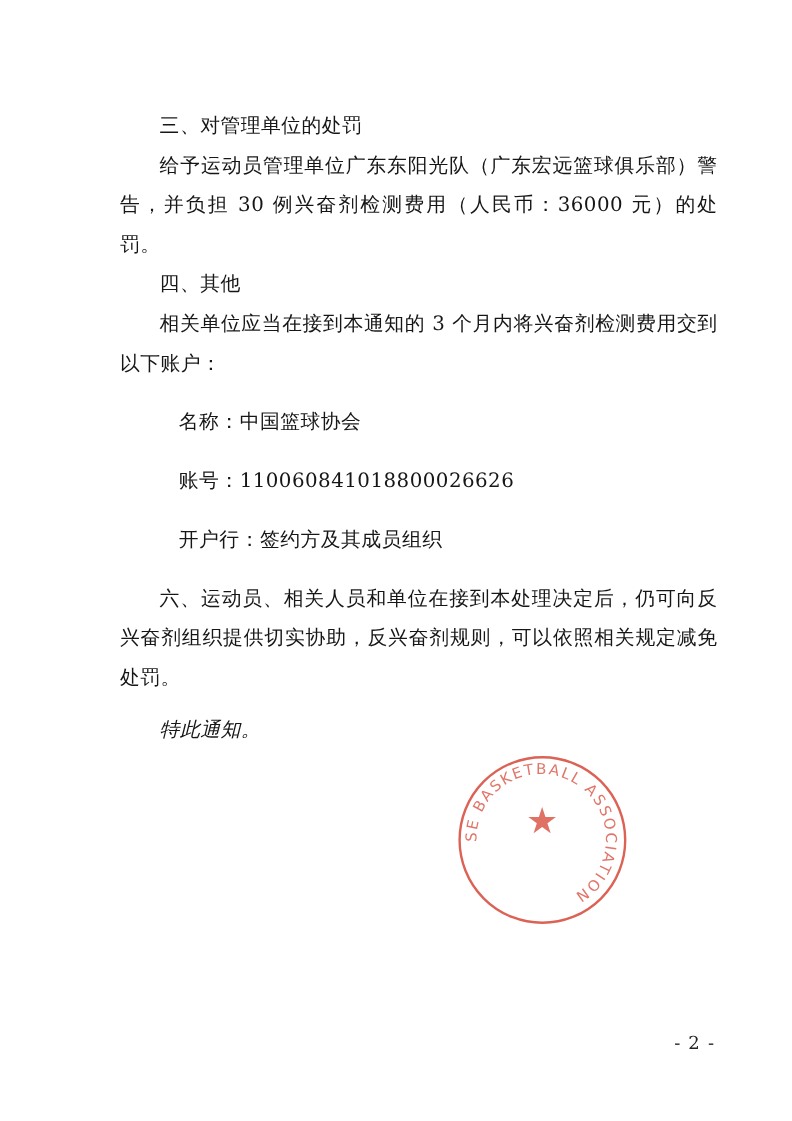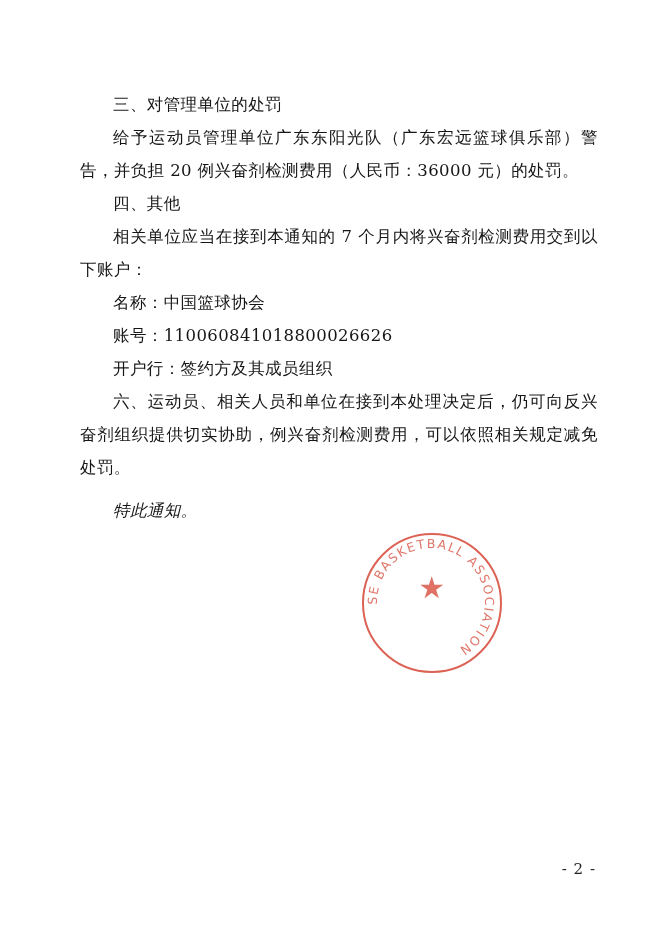--- a/index.html
+++ b/index.html
@@ -13,37 +13,37 @@
     font-family: "DejaVu Serif", "Liberation Serif", serif;
     color: #1a1a1a;
     overflow: hidden;
     position: relative;
   }
   .page {
     position: relative;
     width: 660px;
     height: 934px;
     box-sizing: border-box;
-    padding: 88px 62px 40px 80px;
+    padding: 88px 62px 40px 100px;
   }
   .doc-body {
     font-size: 16.5px;
     line-height: 33px;
     letter-spacing: 0.4px;
     text-align: justify;
     text-justify: inter-ideograph;
     color: #161616;
   }
   .para {
     margin: 0 0 0 0;
     text-indent: 2em;
   }
   .acct-line {
     text-indent: 2em;
-    margin: 0;
+    margin: 16px;
   }
   .seal-area {
     position: relative;
     height: 150px;
   }
   .seal {
     position: absolute;
     left: 282px;
     top: 6px;
     width: 140px;
@@ -89,27 +89,27 @@
   .gap-sm { height: 10px; }
 </style>
 </head>
 <body>
 
 <div class="page">
 
   <div class="doc-body">
 
     <p class="para">三、对管理单位的处罚</p>
-    <p class="para">给予运动员管理单位广东东阳光队（广东宏远篮球俱乐部）警告，并负担 20 例兴奋剂检测费用（人民币：36000 元）的处罚。</p>
+    <p class="para">给予运动员管理单位广东东阳光队（广东宏远篮球俱乐部）警告，并负担 30 例兴奋剂检测费用（人民币：36000 元）的处罚。</p>
     <p class="para">四、其他</p>
-    <p class="para">相关单位应当在接到本通知的 7 个月内将兴奋剂检测费用交到以下账户：</p>
+    <p class="para">相关单位应当在接到本通知的 3 个月内将兴奋剂检测费用交到以下账户：</p>
     <p class="acct-line">名称：中国篮球协会</p>
     <p class="acct-line">账号：110060841018800026626</p>
     <p class="acct-line">开户行：签约方及其成员组织</p>
-    <p class="para">六、运动员、相关人员和单位在接到本处理决定后，仍可向反兴奋剂组织提供切实协助，例兴奋剂检测费用，可以依照相关规定减免处罚。</p>
+    <p class="para">六、运动员、相关人员和单位在接到本处理决定后，仍可向反兴奋剂组织提供切实协助，反兴奋剂规则，可以依照相关规定减免处罚。</p>
     <div class="gap-sm"></div>
     <p class="notice-line">特此通知。</p>
 
     <div class="seal-area">
 
       <div class="seal">
         <div class="seal-inner">
           <svg width="140" height="140" viewBox="0 0 140 140" aria-hidden="true">
             <defs>
               <path id="ringpath" d="M 70,70 m -54,0 a 54,54 0 1,1 108,0 a 54,54 0 1,1 -108,0"></path>

